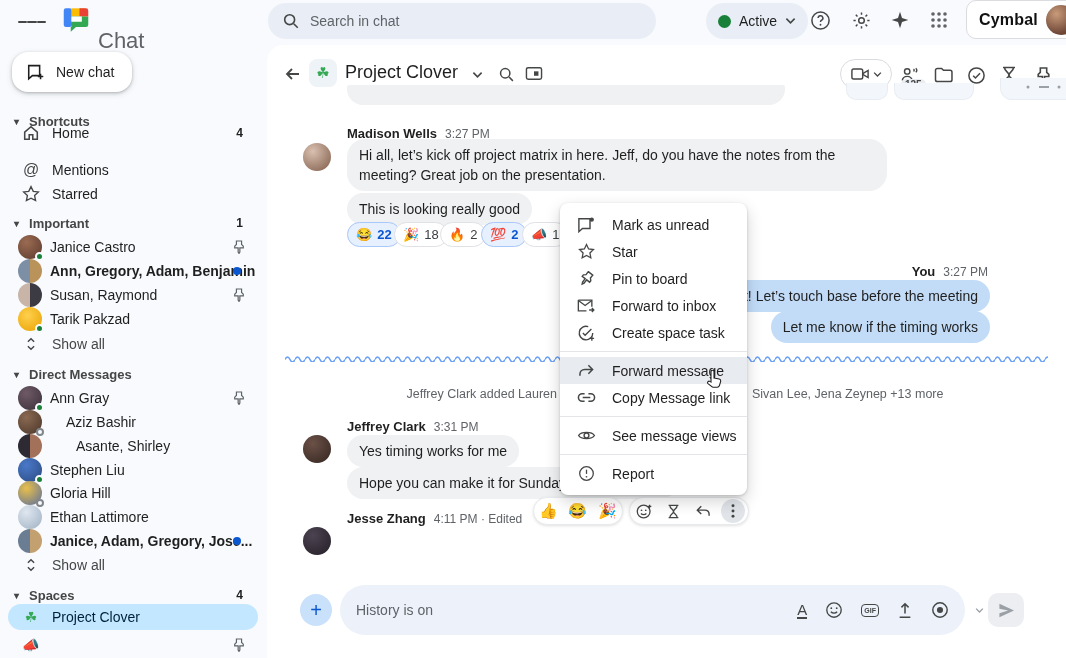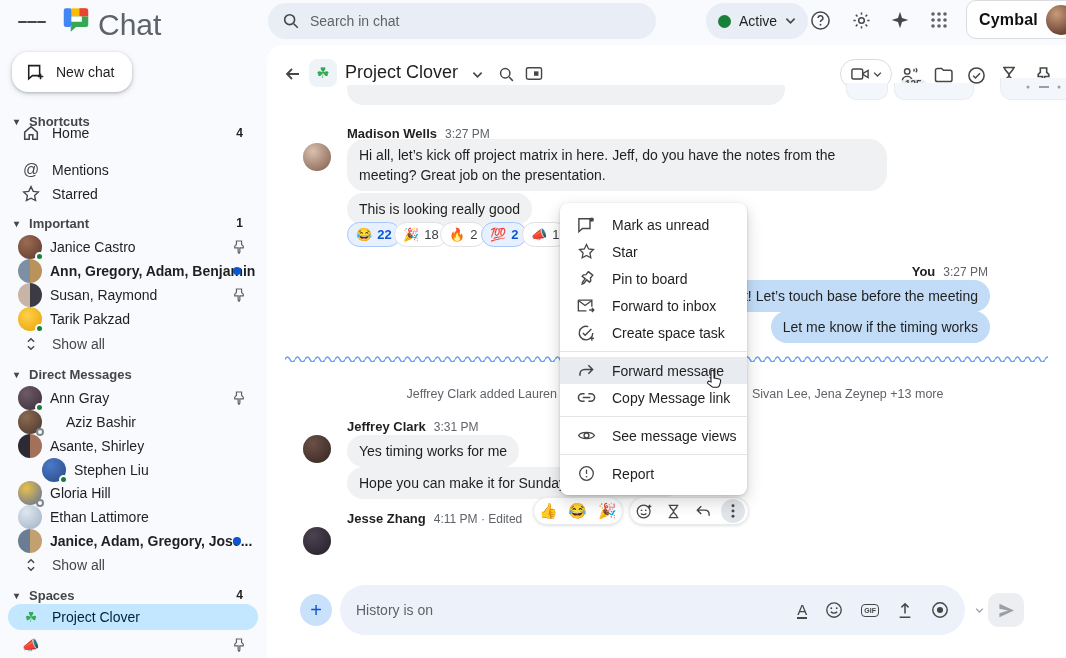--- a/index.html
+++ b/index.html
@@ -4,21 +4,21 @@
 <style>
   * { margin:0; padding:0; box-sizing:border-box; }
   body { font-family:"Liberation Sans", sans-serif; background:#f8fafd; }
   .stage { position:relative; width:1066px; height:658px; background:#f8fafd; overflow:hidden; color:#1f1f1f; }
   .abs { position:absolute; }
 
   
   .topbar { position:absolute; inset:0 0 auto 0; height:44px; }
   .iconbtn { display:flex; align-items:center; justify-content:center; border:none; background:transparent; cursor:pointer; border-radius:50%; }
   .hamburger span{ display:block; width:18px; height:2px; background:#444746; margin:2.5px 0; border-radius:1px;}
-  .product-name { font-size:30px; color:#5f6368; }
+  .product-name { font-size:22px; color:#5f6368;margin-top:20px; }
   .search-pill { position:absolute; left:268px; top:3px; width:388px; height:36px; background:#e9eef6; border-radius:18px; display:flex; align-items:center; padding:0 14px; gap:10px; }
   .search-pill input { border:none; background:transparent; outline:none; font-size:14px; color:#1f1f1f; width:100%; font-family:"Liberation Sans",sans-serif;}
   .search-pill input::placeholder { color:#5f6368; }
   .status-pill { position:absolute; left:706px; top:3px; height:36px; background:#e9eef6; border-radius:18px; display:flex; align-items:center; padding:0 12px; gap:8px; cursor:pointer; }
   .status-dot { width:13px; height:13px; border-radius:50%; background:#188038; }
   .status-label { font-size:14px; color:#1f1f1f; }
   .cymbal-card { position:absolute; right:-6px; top:0; width:106px; height:39px; background:#fff; border:1px solid #dadce0; border-radius:10px 0 0 10px; display:flex; align-items:center; padding:0 8px 0 12px; gap:8px; }
   .cymbal-logo { font-weight:700; font-size:16px; letter-spacing:.2px; color:#111; }
   .avatar-photo { width:30px; height:30px; border-radius:50%; background:radial-gradient(circle at 35% 30%, #c99b7a, #6d4636 70%); flex:none; }
 
@@ -253,25 +253,25 @@
             <path d="M4 1h6v4l2 2v2H8v5l-1 1.5L6 14V9H2V7l2-2z"></path>
           </svg>
         </span>
     </div>
     <div class="srow" style="top:366px;gap:16px;">
       <span class="sava" style="background:radial-gradient(circle at 35% 30%,#8a6a52,#4a352a)">
           <span class="presence off"></span>
         </span>
       <span class="name">Aziz Bashir</span>
     </div>
-    <div class="srow" style="top:390px;">
+    <div class="srow" style="top:390px;gap:26px;">
       <span class="sava" style="background:linear-gradient(90deg,#2e2a33 50%,#a3705a 50%)"></span>
       <span class="name">Asante, Shirley</span>
     </div>
-    <div class="srow" style="top:414px;margin-left:24px;">
+    <div class="srow" style="top:414px;">
       <span class="sava" style="background:radial-gradient(circle at 35% 30%,#4a79c9,#2b4a80)">
           <span class="presence on"></span>
         </span>
       <span class="name">Stephen Liu</span>
     </div>
     <div class="srow" style="top:437px;">
       <span class="sava" style="background:radial-gradient(circle at 35% 30%,#e9c04c,#5a6e9e)">
           <span class="presence off"></span>
         </span>
       <span class="name">Gloria Hill</span>

